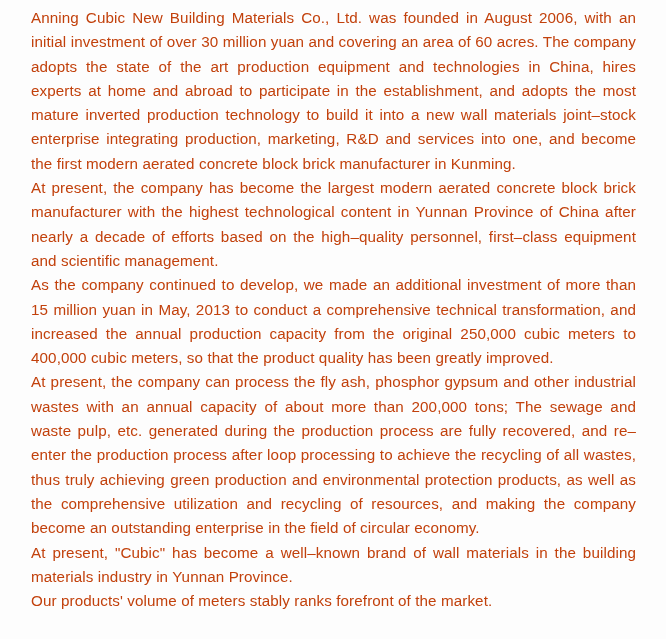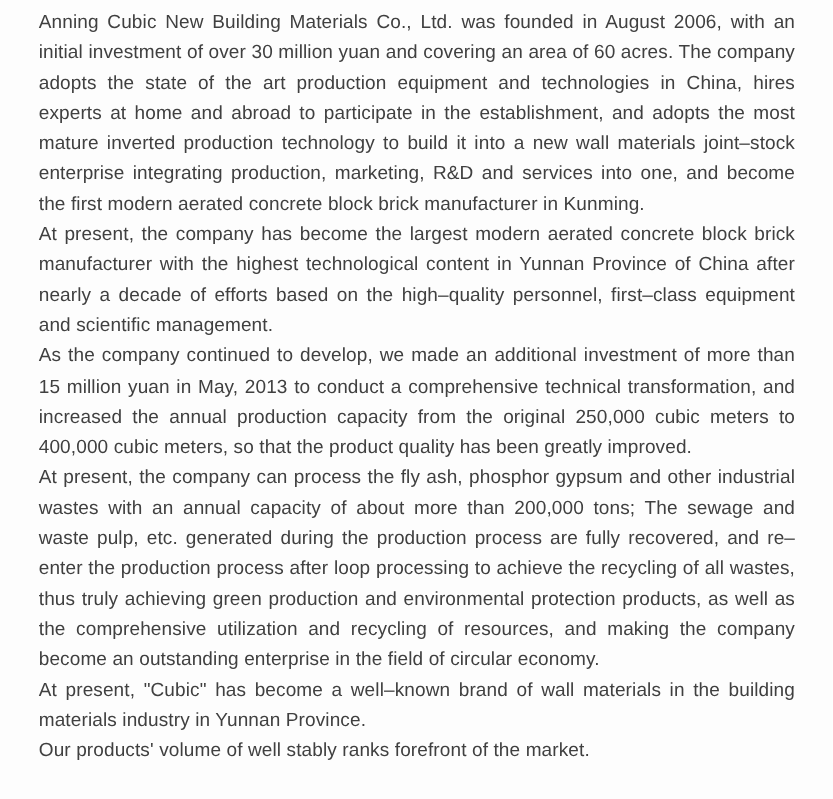--- a/index.html
+++ b/index.html
@@ -17,30 +17,30 @@
     width: 666px;
     height: 639px;
     padding: 6px 30px 10px 31px;
     background: #fdfdfd;
   }
   .page p {
     margin: 0;
     font-family: "Liberation Sans", "DejaVu Sans", sans-serif;
     font-size: 15.2px;
     line-height: 24.3px;
-    color: #404040;
+    color: #c2410c;
     text-align: justify;
     text-justify: inter-word;
     letter-spacing: 0.1px;
     -webkit-font-smoothing: antialiased;
   }
 </style>
 </head>
 <body>
 
 <div class="page">
   <p>Anning Cubic New Building Materials Co., Ltd. was founded in August 2006, with an initial investment of over 30 million yuan and covering an area of 60 acres. The company adopts the state of the art production equipment and technologies in China, hires experts at home and abroad to participate in the establishment, and adopts the most mature inverted production technology to build it into a new wall materials joint–stock enterprise integrating production, marketing, R&amp;D and services into one, and become the first modern aerated concrete block brick manufacturer in Kunming.</p>
   <p>At present, the company has become the largest modern aerated concrete block brick manufacturer with the highest technological content in Yunnan Province of China after nearly a decade of efforts based on the high–quality personnel, first–class equipment and scientific management.</p>
   <p>As the company continued to develop, we made an additional investment of more than 15 million yuan in May, 2013 to conduct a comprehensive technical transformation, and increased the annual production capacity from the original 250,000 cubic meters to 400,000 cubic meters, so that the product quality has been greatly improved.</p>
   <p>At present, the company can process the fly ash, phosphor gypsum and other industrial wastes with an annual capacity of about more than 200,000 tons; The sewage and waste pulp, etc. generated during the production process are fully recovered, and re–enter the production process after loop processing to achieve the recycling of all wastes, thus truly achieving green production and environmental protection products, as well as the comprehensive utilization and recycling of resources, and making the company become an outstanding enterprise in the field of circular economy.</p>
   <p>At present, "Cubic" has become a well–known brand of wall materials in the building materials industry in Yunnan Province.</p>
-  <p>Our products' volume of well stably ranks forefront of the market.</p>
+  <p>Our products' volume of meters stably ranks forefront of the market.</p>
 </div>
 
 </body></html>

